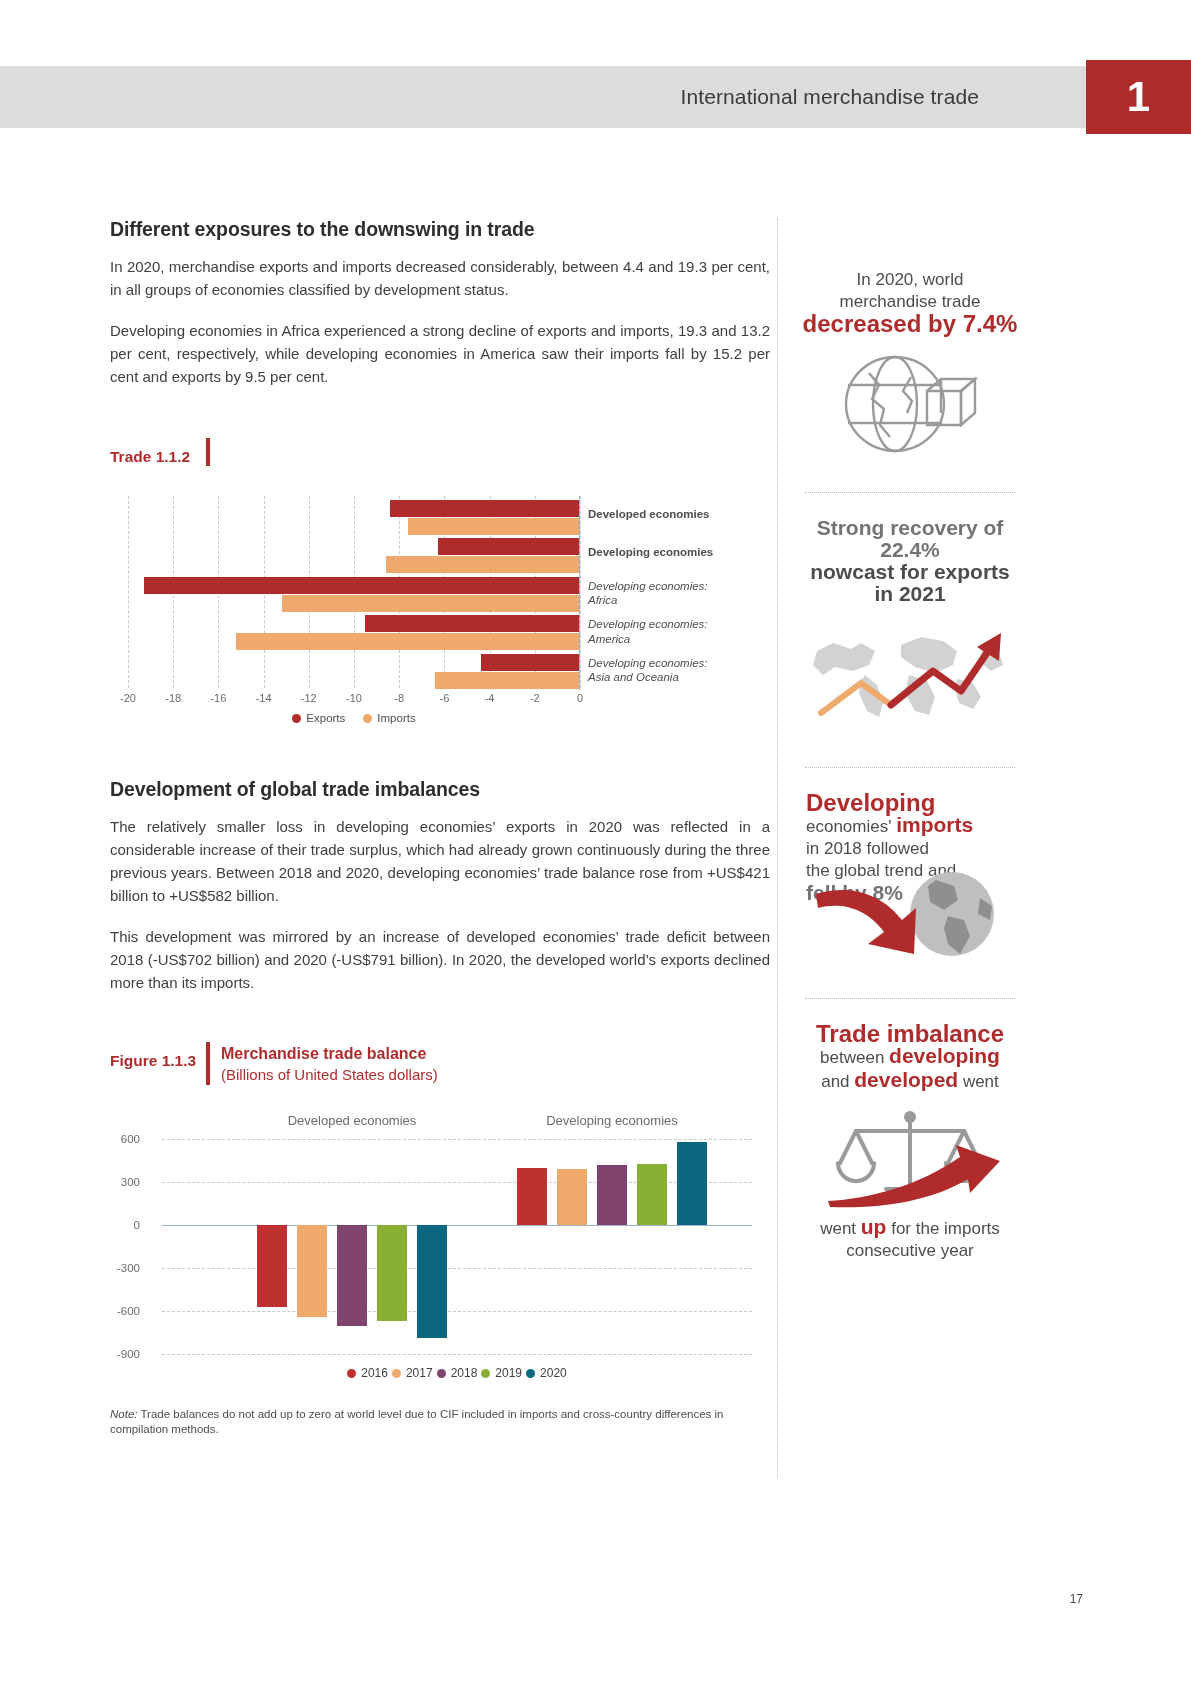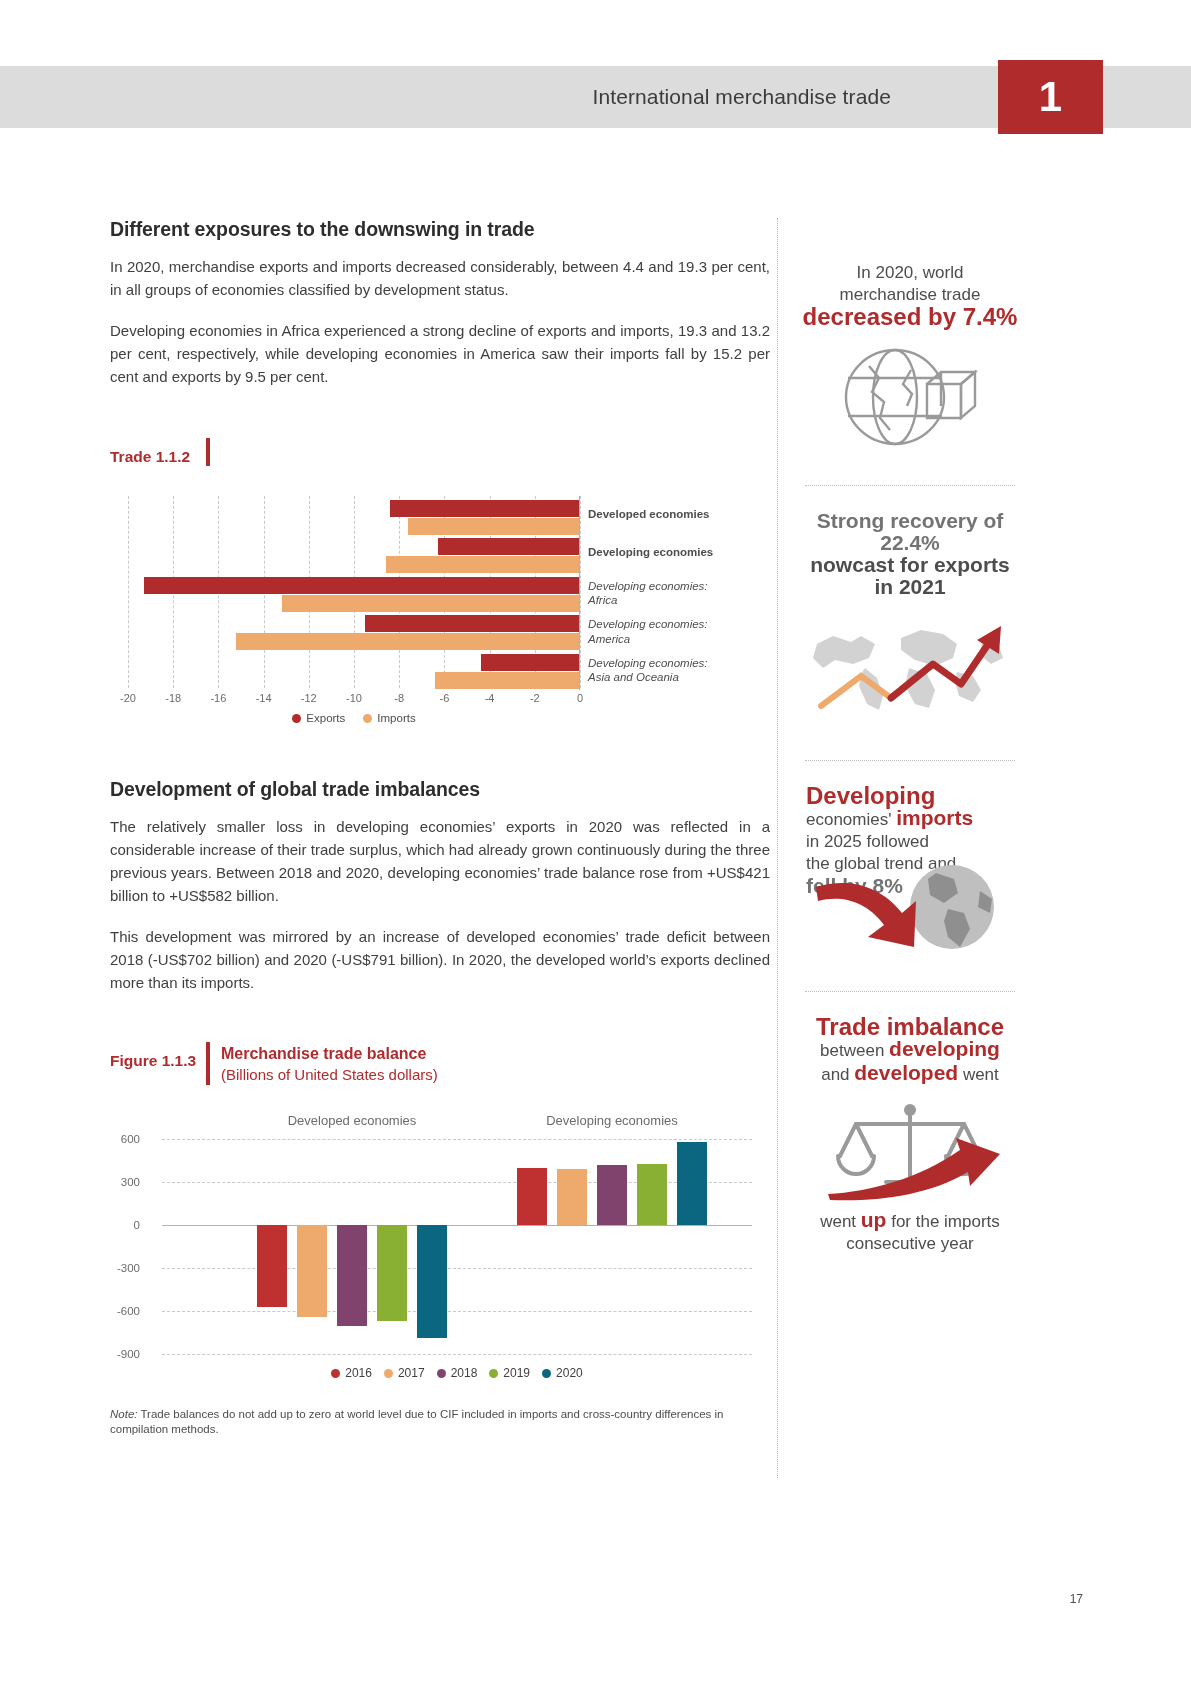--- a/index.html
+++ b/index.html
@@ -7,21 +7,21 @@
     width:1191px;height:1684px;
     background:#ffffff;
     font-family:"Liberation Sans", sans-serif;
     color:#3b3b3b;
     position:relative;
     overflow:hidden;
   }
 
   
   .page-header{
-    position:absolute; left:0; top:66px; width:1103px; height:62px;
+    position:absolute; left:0; top:66px; width:1191px; height:62px;
   }
   .header-bar{
     position:absolute; left:0; top:0; width:1191px; height:62px;
     background:#dcdcdc;
   }
   .header-title{
     position:absolute; right:212px; top:0; height:62px;
     display:flex; align-items:center;
     font-size:21px; color:#3b3b3b; letter-spacing:.1px;
     white-space:nowrap;
@@ -129,31 +129,31 @@
     transform:translateY(-50%);
     font-size:11.5px; color:#6b6b6b;
   }
   .c2-grouplab{
     position:absolute; top:-26px; transform:translateX(-50%);
     font-size:13px; color:#6b6b6b; white-space:nowrap;
   }
   .c2-bar{ position:absolute; width:30px; }
   .c2-legend{
     position:absolute; left:52px; top:255px; width:590px;
-    display:flex; justify-content:center; gap:12px;
+    display:flex; justify-content:center; gap:4px;
     font-size:12px; color:#3f3f3f;
   }
   .note{
     margin-top:6px; font-size:11.5px; line-height:15px; color:#4d4d4d;
     width:650px;
   }
   .note i{ font-style:italic; }
 
   
-  .side-block{ margin-bottom:6px; }
+  .side-block{ margin-bottom:6px;margin-top:7px; }
   .side-hr{
     width:210px; height:0; margin:26px auto 24px auto;
     border-top:1px dotted #bdbdbd;
   }
   .side-text{ font-size:17px; line-height:22px; color:#4d4d4d; }
   .side-text .red{ color:#b02b2c; }
   .side-text .big{ font-size:21px; font-weight:bold; }
   .side-text .bigred{ font-size:21px; font-weight:bold; color:#737373; }
   .side-text .huge{ font-size:24px; font-weight:bold; color:#b02b2c; }
   .side-art{ margin:12px auto 0 auto; }
@@ -377,21 +377,21 @@
       <path d="M196 16 l-2 28 -22 -14z" fill="#b02b2c"></path>
     </svg>
   </div>
 
   <div class="side-hr"></div>
 
   <div class="side-block">
     <div class="side-text" style="text-align:left; padding-left:6px;">
       <div class="huge">Developing</div>
       <div class="big"><span style="font-weight:normal;font-size:17px;color:#4d4d4d;">economies' </span><span class="red">imports</span></div>
-      <div>in 2025 followed</div>
+      <div>in 2018 followed</div>
       <div>the global trend and</div>
       <div class="bigred">fell by 8%</div>
     </div>
     <svg class="side-art" width="200" height="110" viewBox="0 0 200 110" style="margin-top:-46px">
       <circle cx="142" cy="56" r="42" fill="#bfbfbf"></circle>
       <g fill="#8f8f8f">
         <path d="M126 22 l18 6 4 14 -14 10 -14 -8 -2 -16z"></path>
         <path d="M138 58 l16 4 6 16 -10 18 -12 -10 -4 -16z"></path>
         <path d="M170 40 l12 8 -2 14 -12 -6z"></path>
       </g>

